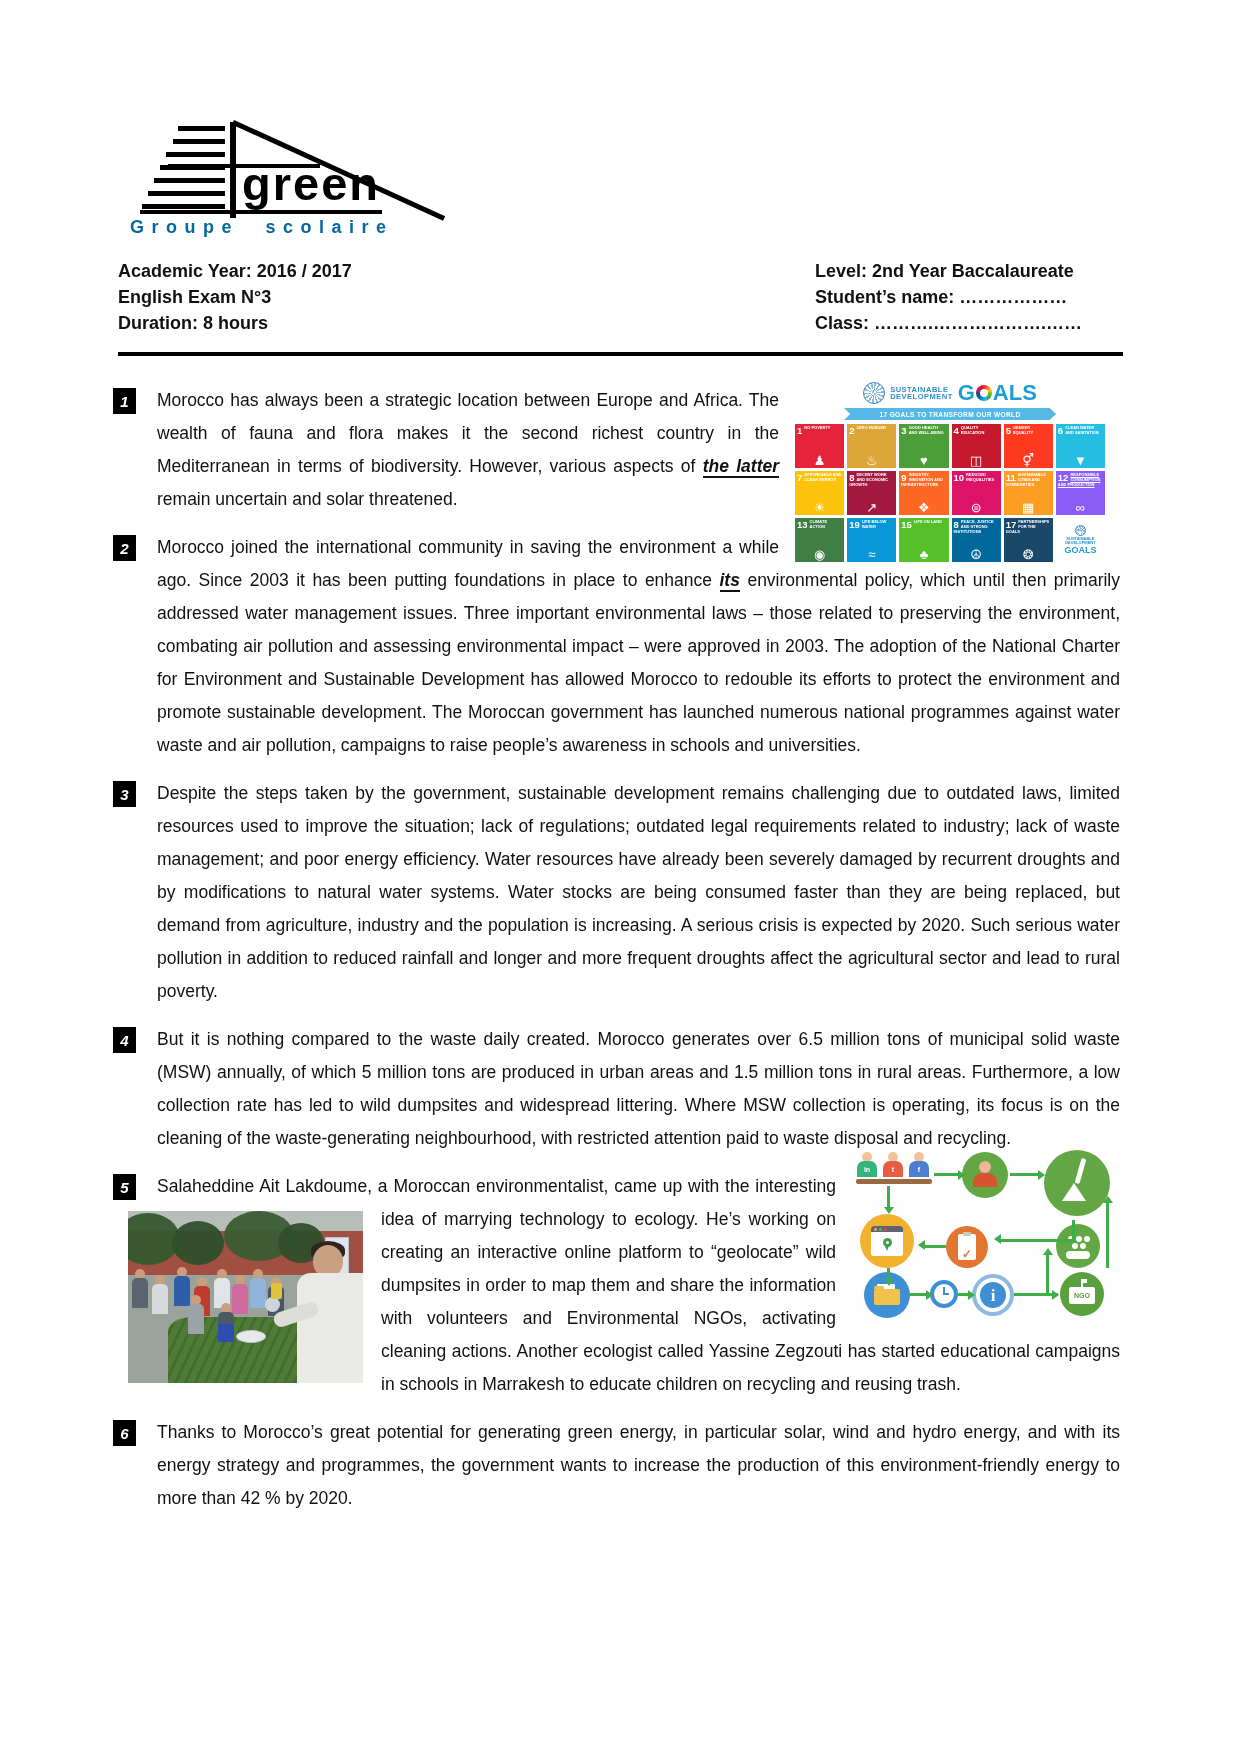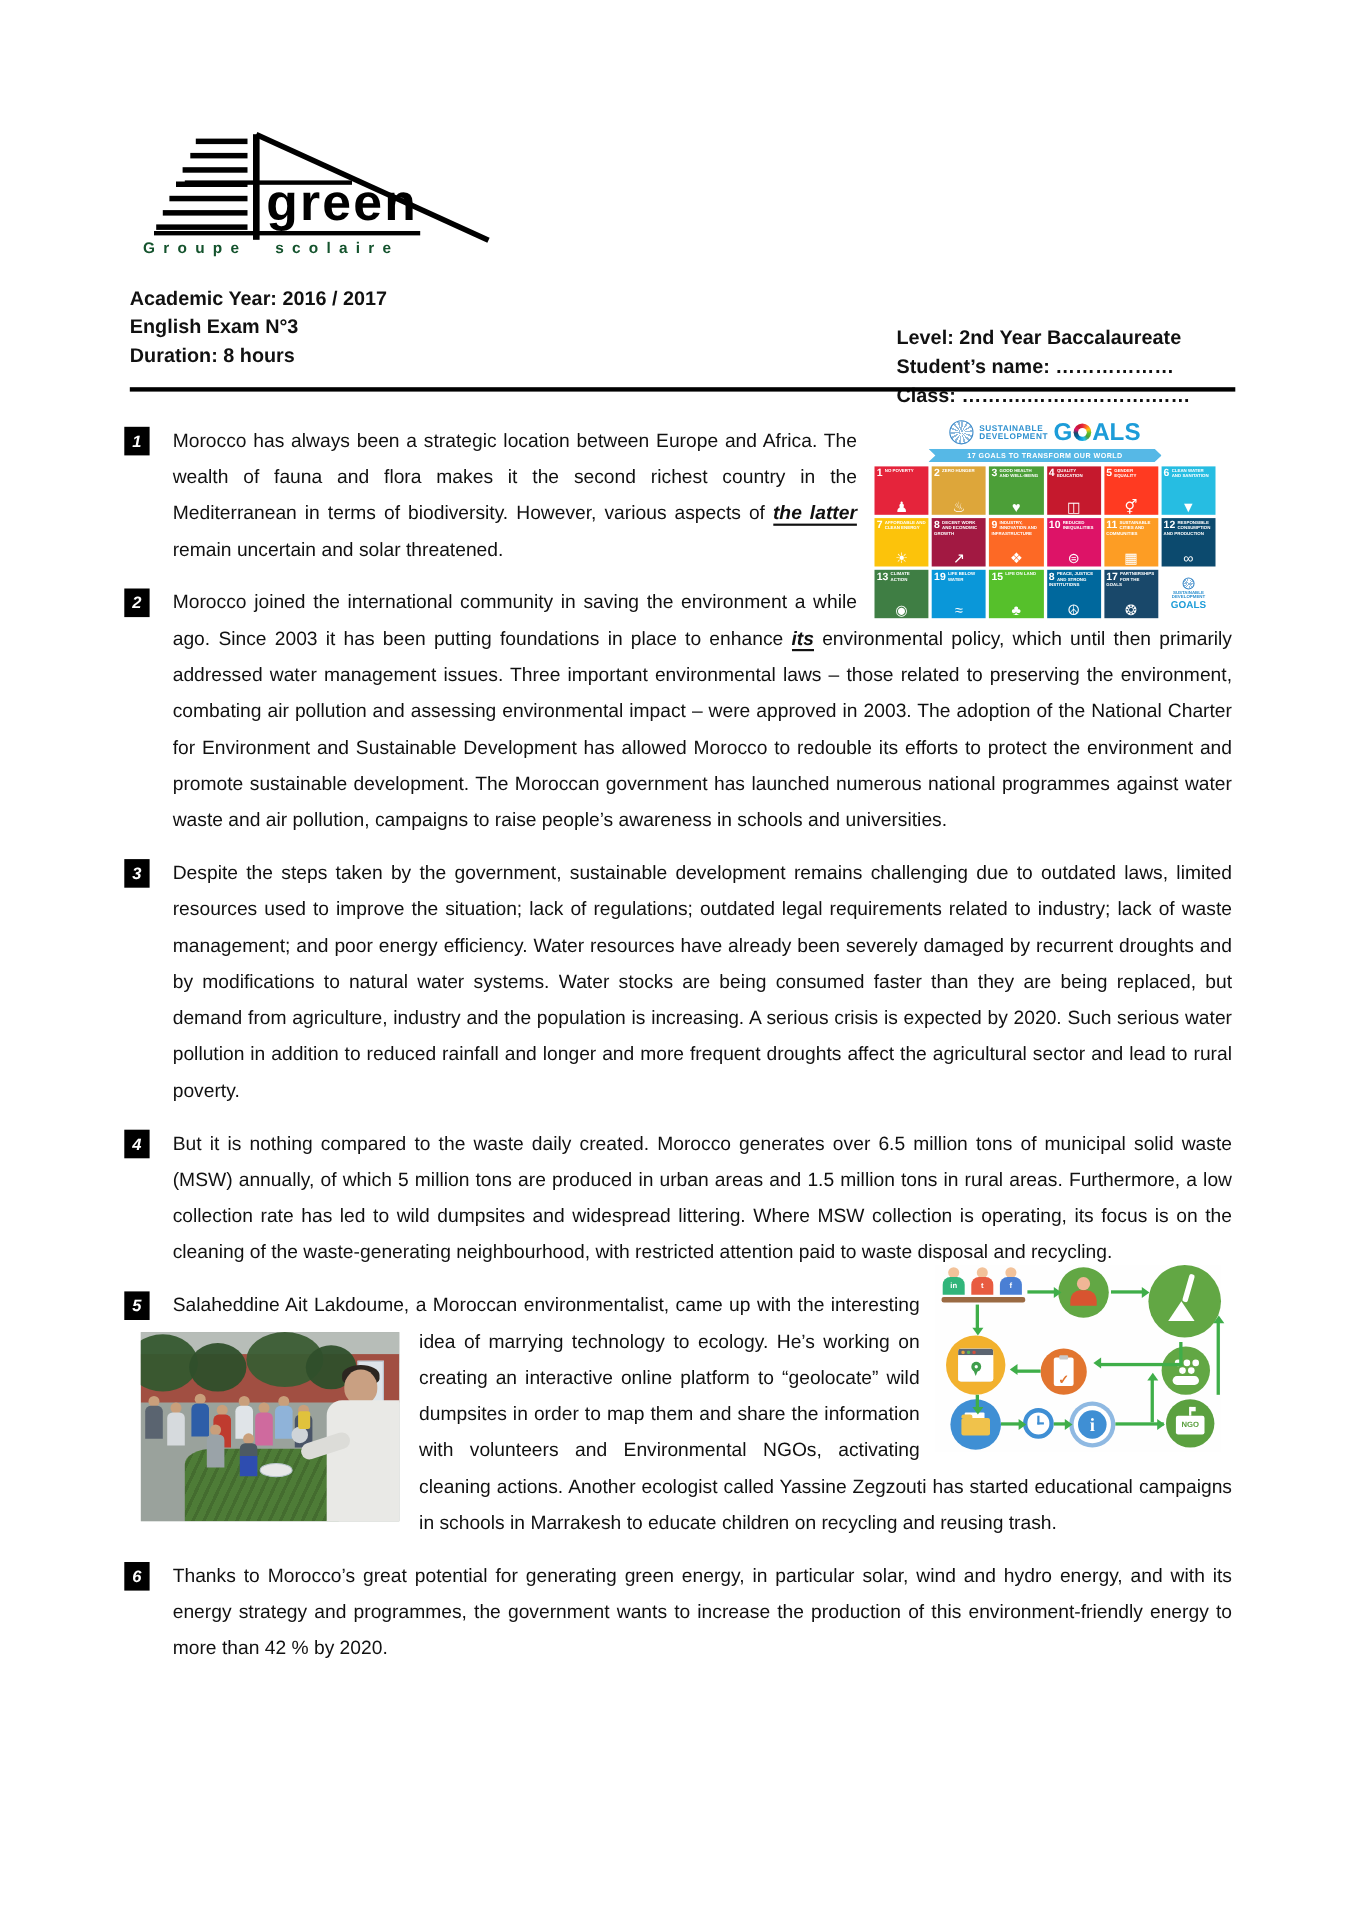--- a/index.html
+++ b/index.html
@@ -15,24 +15,24 @@
   .b3{left:26px;top:34px;width:59px;}
   .b4{left:20px;top:47px;width:65px;}
   .b5{left:14px;top:60px;width:71px;}
   .b6{left:8px;top:73px;width:77px;}
   .b7{left:2px;top:86px;width:83px;}
   .logo .mast{position:absolute;left:90px;top:4px;width:6px;height:96px;background:#000;}
   .logo .crossbar{position:absolute;left:28px;top:46px;width:152px;height:4px;background:#000;}
   .logo .roof{position:absolute;left:94px;top:2px;width:232px;height:5px;background:#000;transform:rotate(24.5deg);transform-origin:left top;}
   .logo .word{position:absolute;left:102px;top:42px;font-size:47px;font-weight:800;letter-spacing:2px;line-height:1;color:#000;}
   .logo .baseline{position:absolute;left:0px;top:92px;width:242px;height:4px;background:#000;}
-  .logo .subtitle{position:absolute;left:-10px;top:99px;font-size:14px;font-weight:bold;letter-spacing:7.5px;word-spacing:14px;color:#14532d;white-space:nowrap;}
+  .logo .subtitle{position:absolute;left:-10px;top:99px;font-size:18px;font-weight:bold;letter-spacing:7.5px;word-spacing:14px;color:#0369a1;white-space:nowrap;}
   
   .hdr-left{position:absolute;left:118px;top:258px;font-size:18px;font-weight:bold;line-height:26px;}
-  .hdr-right{position:absolute;left:815px;top:258px;font-size:18px;font-weight:bold;line-height:26px;margin-top:36px;}
+  .hdr-right{position:absolute;left:815px;top:258px;font-size:18px;font-weight:bold;line-height:26px;}
   .rule{position:absolute;left:118px;top:352px;width:1005px;height:3.5px;background:#000;}
   
   .article{position:absolute;left:157px;top:384px;width:963px;}
   .para{position:relative;text-align:justify;font-size:17.5px;line-height:33px;margin:0 0 15px 0;}
   .pnum{position:absolute;left:-44px;top:4px;width:23px;height:26px;background:#000;color:#fff;
         font-style:italic;font-weight:bold;font-size:15px;display:flex;align-items:center;justify-content:center;}
   .term{font-weight:bold;font-style:italic;border-bottom:2.5px solid #111;margin-top:18px;}
   
   .sdg{float:right;width:310px;height:186px;margin:-6px 15px 0 16px;background:#fff;font-family:"Liberation Sans",sans-serif;}
   .sdg-head{height:30px;display:flex;align-items:center;justify-content:center;gap:5px;}
@@ -260,21 +260,21 @@
       <div class="tile" style="background: rgb(221, 19, 103);">
           <span class="tnum">10</span>
           <span class="tlabel">REDUCED INEQUALITIES</span>
           <span class="ticon">⊜</span>
         </div>
       <div class="tile" style="background: rgb(253, 157, 36);">
           <span class="tnum">11</span>
           <span class="tlabel">SUSTAINABLE CITIES AND COMMUNITIES</span>
           <span class="ticon">▦</span>
         </div>
-      <div class="tile" style="background: #0c4a6e;">
+      <div class="tile" style="background: #8b5cf6; text-decoration: underline;">
           <span class="tnum">12</span>
           <span class="tlabel">RESPONSIBLE CONSUMPTION AND PRODUCTION</span>
           <span class="ticon">∞</span>
         </div>
       <div class="tile" style="background: rgb(63, 126, 68);">
           <span class="tnum">13</span>
           <span class="tlabel">CLIMATE ACTION</span>
           <span class="ticon">◉</span>
         </div>
       <div class="tile" style="background: rgb(10, 151, 217);">

